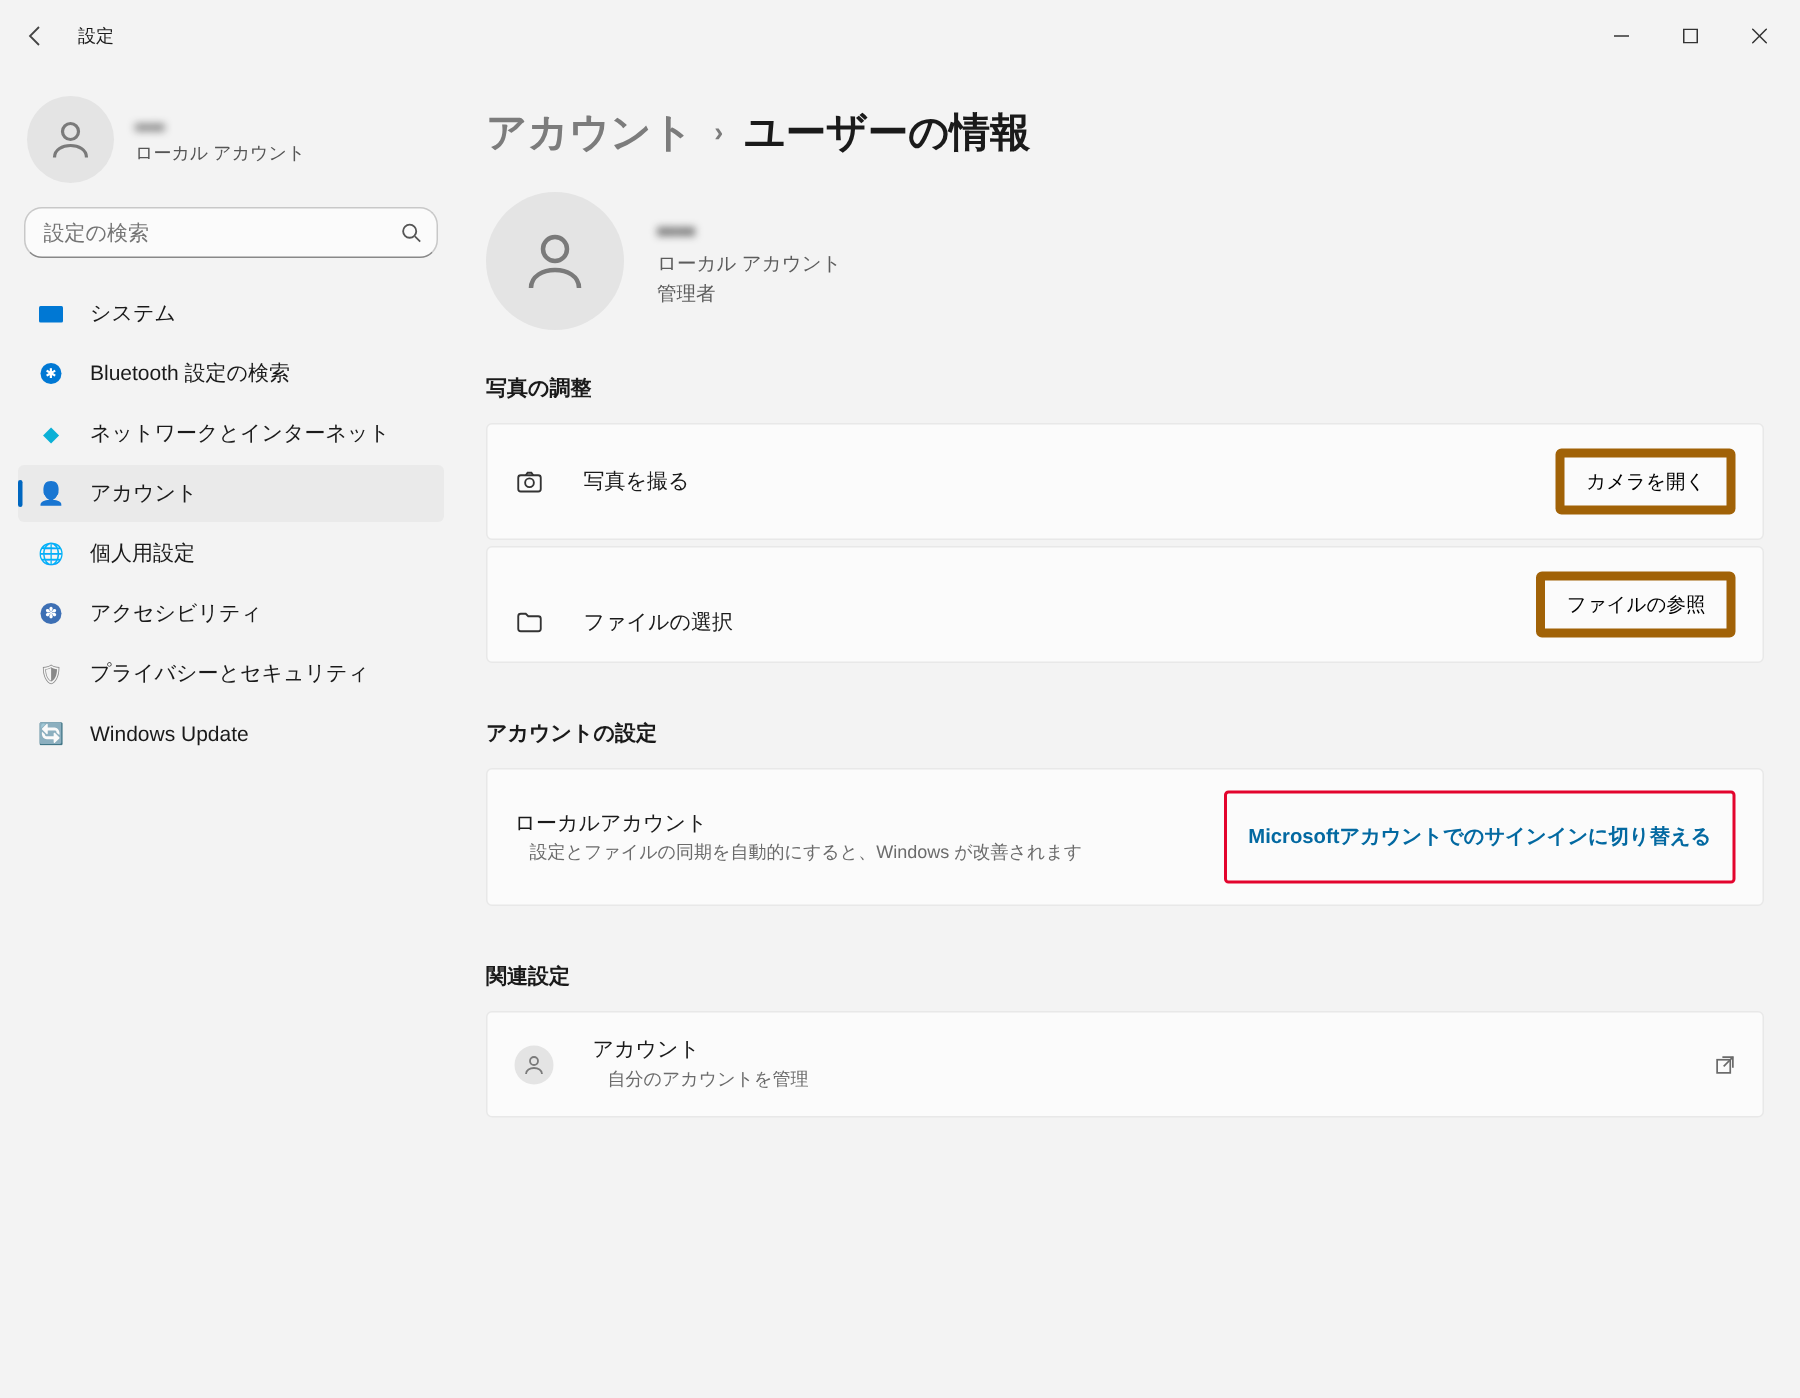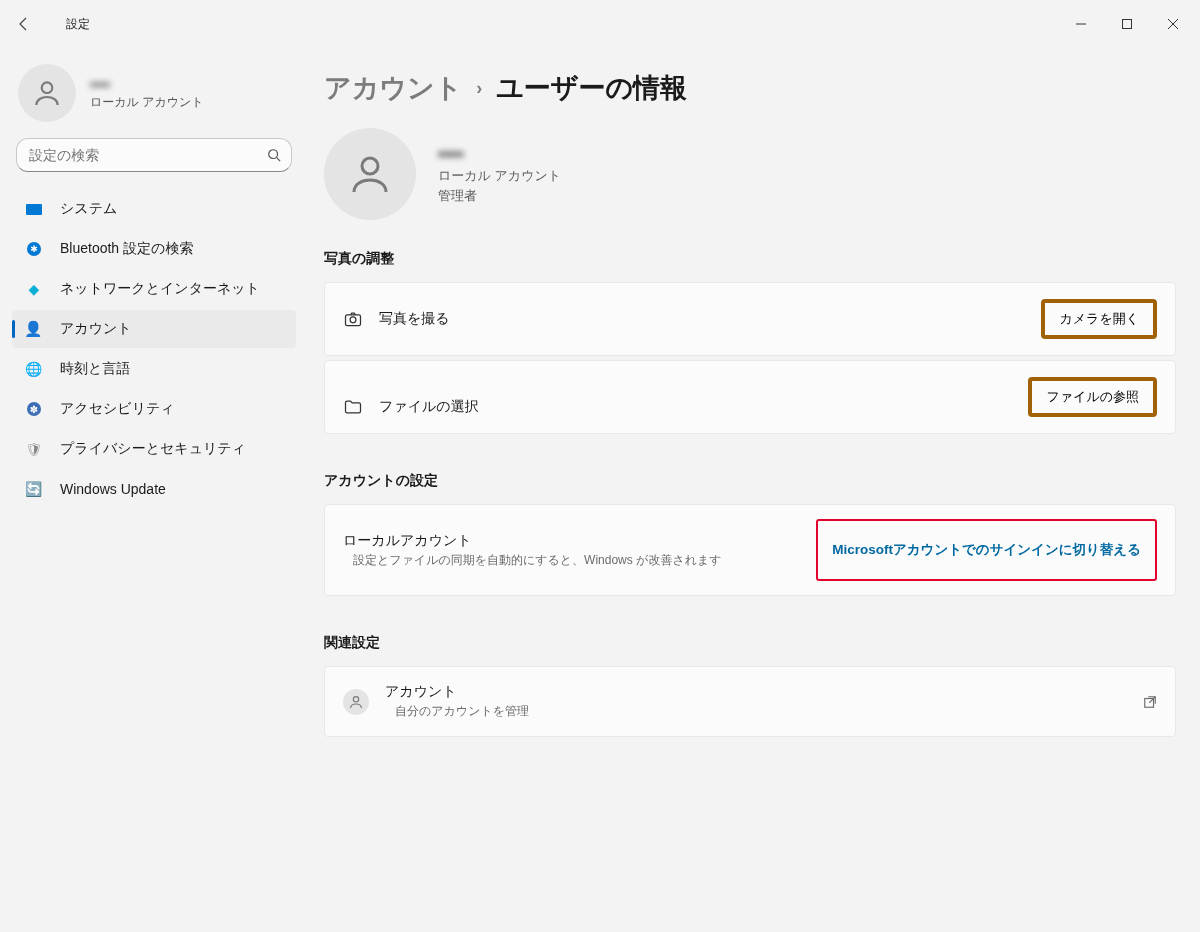--- a/index.html
+++ b/index.html
@@ -1,20 +1,20 @@
 <!DOCTYPE html>
 <html><head>
 <meta charset="utf-8">
 <style>
 * { margin:0; padding:0; box-sizing:border-box; font-family:"Segoe UI","Yu Gothic UI","Meiryo",sans-serif; }
 body { width:1200px; height:932px; background:#f3f3f3; overflow:hidden; color:#1a1a1a; }
 
 
 .titlebar { height:48px; display:flex; align-items:center; justify-content:space-between; padding:0 4px 0 14px; }
-.titlebar-left { display:flex; align-items:center; gap:32px; }
+.titlebar-left { display:flex; align-items:center; gap:18px; }
 .back-btn { width:20px; height:20px; display:flex; align-items:center; justify-content:center; color:#555; cursor:pointer; }
 .titlebar-title { font-size:12px; color:#1a1a1a; }
 .win-controls { display:flex; }
 .win-btn { width:46px; height:32px; display:flex; align-items:center; justify-content:center; color:#333; cursor:pointer; }
 
 
 .app-body { display:flex; height:calc(932px - 48px); }
 .sidebar { width:308px; padding:8px 0 0 0; display:flex; flex-direction:column; }
 .content { flex:1; padding:16px 24px 0 16px; }
 
@@ -58,26 +58,26 @@
 .avatar-lg { width:92px; height:92px; border-radius:50%; background:#e4e4e4; display:flex; align-items:center; justify-content:center; color:#7a7a7a; }
 .profile-info .pname { font-size:18px; font-weight:600; filter:blur(3px); }
 .profile-info .pline { font-size:13px; color:#5c5c5c; margin-top:2px; }
 
 
 .section-h { font-size:14px; font-weight:700; margin:6px 0 14px 0; }
 
 
 .card { background:#fbfbfb; border:1px solid #e8e8e8; border-radius:4px; display:flex; align-items:center; padding:16px 18px; margin-bottom:4px; }
 .card + .card { margin-top:0;align-items:flex-end; }
-.card-left { display:flex; align-items:center; gap:16px; }
+.card-left { display:flex; align-items:center; gap:26px; }
 .card-ico { width:20px; height:20px; display:flex; align-items:center; justify-content:center; color:#3a3a3a; }
 .card-title { font-size:14px; }
 .card-desc { font-size:12px; color:#6b6b6b; margin-top:2px;padding-left:10px; }
 .card-spacer { flex:1; }
-.pill-btn { background:#fbfbfb; border:4px solid #a16207; border-radius:4px; padding:7px 14px; font-size:13px; cursor:pointer; }
+.pill-btn { background:#fbfbfb; border:6px solid #a16207; border-radius:4px; padding:7px 14px; font-size:13px; cursor:pointer; }
 .link-btn { color:#0369a1; font-size:13.5px; font-weight:700; cursor:pointer; }
 .open-ico { color:#6a6a6a; }
 
 .sections-gap { height:28px; }
 
 
 .red-box { border:2px solid #e3042d; border-radius:3px; padding:20px 14px; display:flex; align-items:center; justify-content:center; margin-left:8px; }
 .card.localacct { padding:14px 18px; }
 .card.clickable { cursor:pointer; }
 
@@ -159,21 +159,21 @@
       <div class="nav-item">
           <span class="nav-ico ic-net">◆</span>
           <span>ネットワークとインターネット</span>
         </div>
       <div class="nav-item active">
           <span class="nav-ico ic-acct">👤</span>
           <span>アカウント</span>
         </div>
       <div class="nav-item">
           <span class="nav-ico ic-time">🌐</span>
-          <span>時刻と言語</span>
+          <span>個人用設定</span>
         </div>
       <div class="nav-item">
           <span class="nav-ico">
             <span class="ic-acc">✽</span>
           </span>
           <span>アクセシビリティ</span>
         </div>
       <div class="nav-item">
           <span class="nav-ico ic-priv">🛡</span>
           <span>プライバシーとセキュリティ</span>

